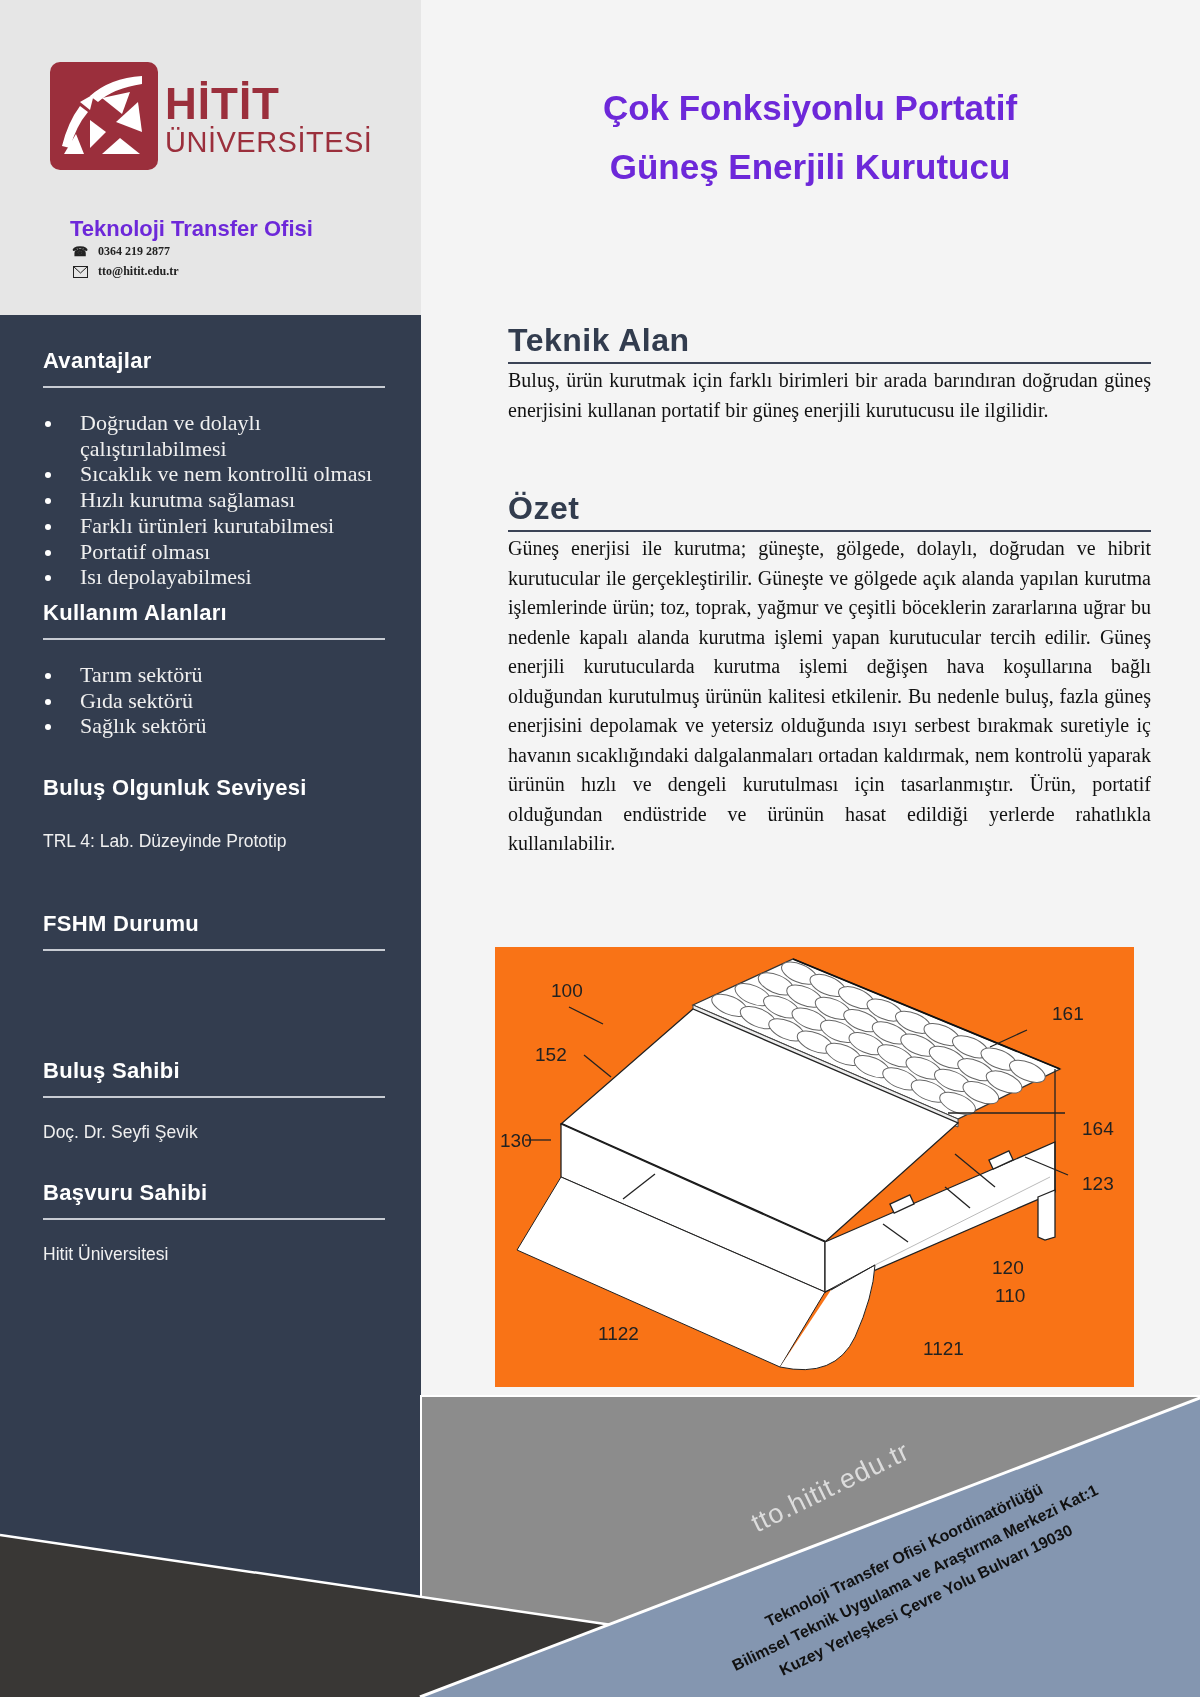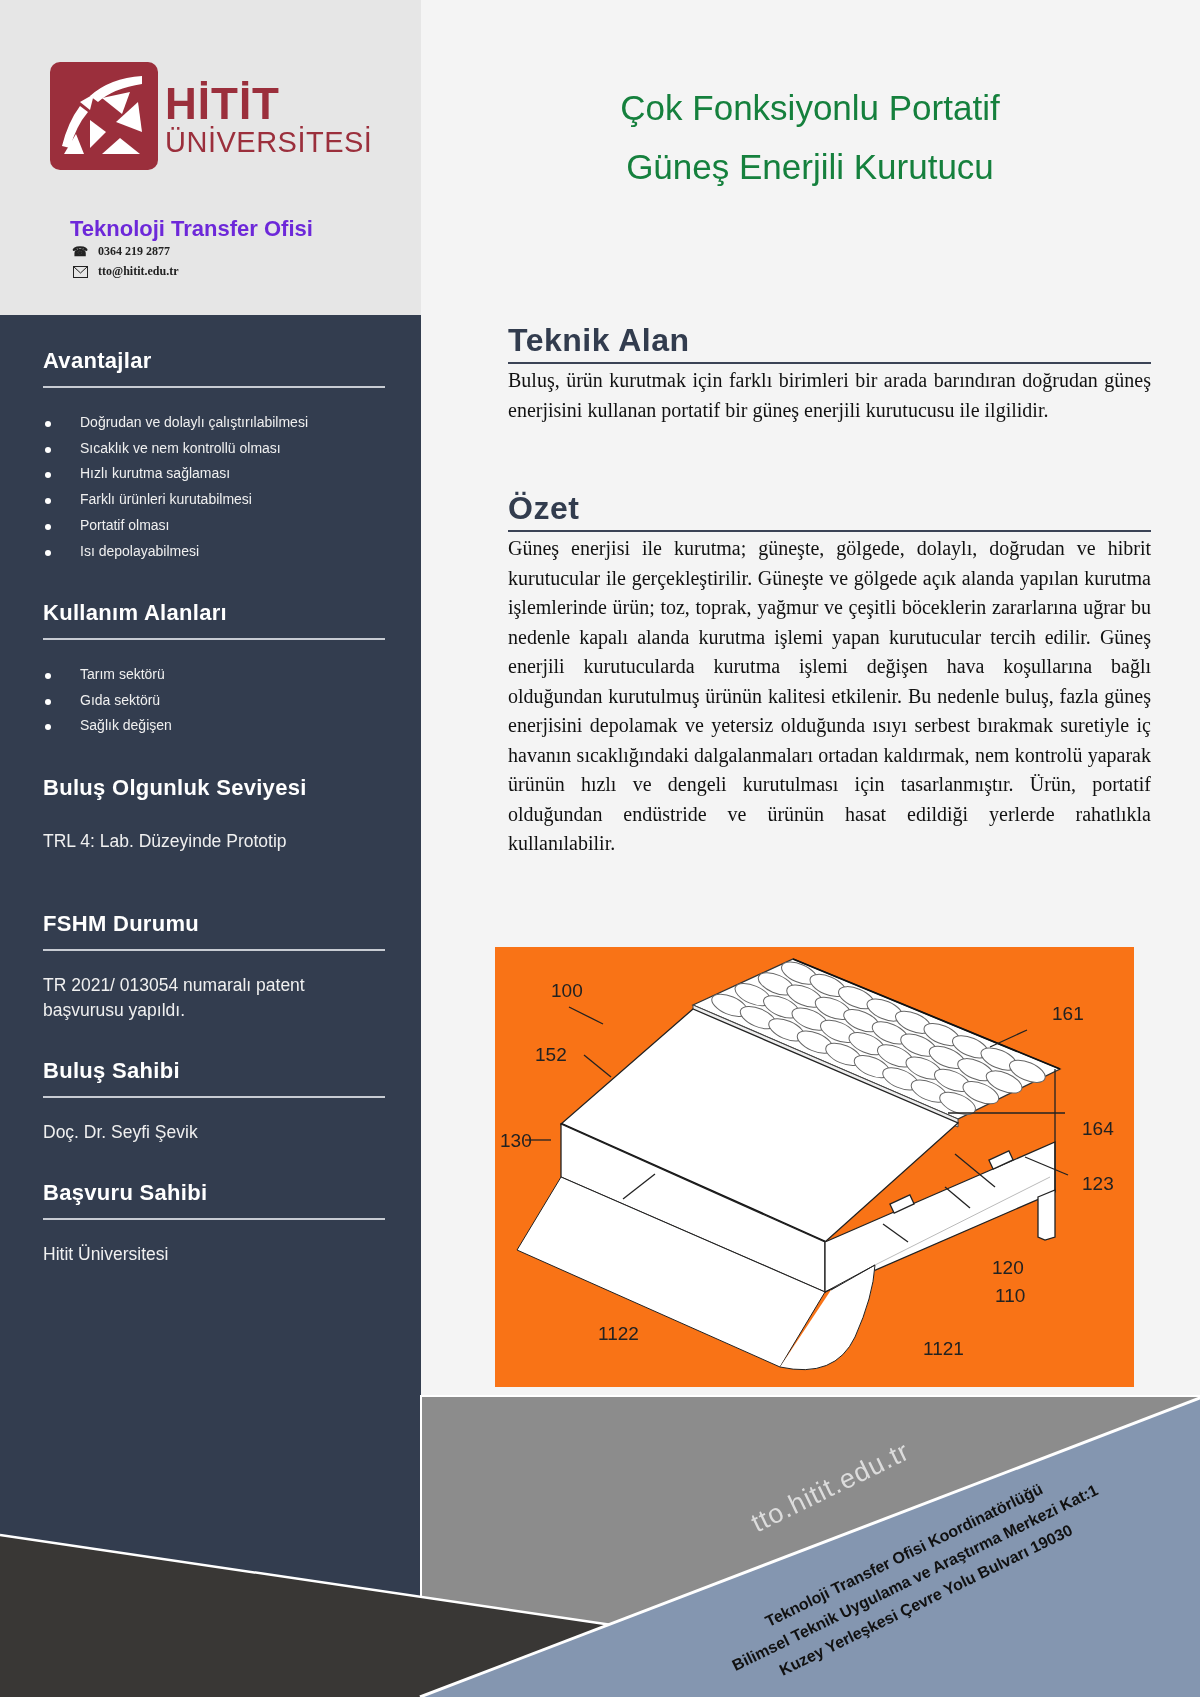--- a/index.html
+++ b/index.html
@@ -16,26 +16,26 @@
   .logo-text .small { font-size: 29px; font-weight: normal; letter-spacing: 0.5px; margin-top: 2px; }
 
   .tto-title { position: absolute; left: 70px; top: 216px; font-size: 22px; color: #6d28d9; font-weight: bold; font-family: "Liberation Sans", sans-serif; }
   .contact { position: absolute; left: 72px; font-size: 12px; font-family: "Liberation Serif", serif; font-weight: bold; color: #222; display: flex; align-items: center; gap: 10px; }
   .contact .ic { width: 16px; height: 14px; display: inline-flex; align-items: center; justify-content: center; font-size: 13px; }
 
   .side-section { position: absolute; left: 43px; width: 342px; color: #fff; }
   .side-h { font-size: 22px; font-weight: bold; padding-bottom: 12px; letter-spacing: 0.3px; }
   .side-h.ul { border-bottom: 2px solid #c8ccd3; }
   .side-list { list-style: none; margin-top: 22px; }
-  .side-list li { font-size: 14px; line-height: 25.7px; color: #f0f0f0; position: relative; padding-left: 37px; font-family: Liberation Sans, sans-serif; }
+  .side-list li { font-size: 22px; line-height: 25.7px; color: #f0f0f0; position: relative; padding-left: 37px; font-family: Liberation Serif, serif; }
   .side-list li .bullet { position: absolute; left: 2px; top: 11px; width: 6px; height: 6px; border-radius: 50%; background: #fff; }
   .side-p { font-size: 17.5px; line-height: 25px; color: #f0f0f0; margin-top: 22px; }
 
   
-  .doc-title { position: absolute; left: 480px; top: 78px; width: 660px; text-align: center; font-size: 35px; font-weight: normal; color: #15803d; line-height: 59px; }
+  .doc-title { position: absolute; left: 480px; top: 78px; width: 660px; text-align: center; font-size: 35px; font-weight: bold; color: #6d28d9; line-height: 59px; }
   .main-section { position: absolute; left: 492px; width: 643px; margin-left: 16px; }
   .main-h { font-size: 32px; font-weight: bold; color: #323c4e; padding-bottom: 3px; border-bottom: 2px solid #3b4456; letter-spacing: 0.5px; }
   .main-p { font-size: 20px; line-height: 29.5px; color: #111; text-align: justify; margin-top: 2px; font-family: Liberation Serif, serif; }
 
   .figure { position: absolute; left: 467px; top: 947px; width: 639px; height: 440px; background: #f97316; margin-left: 28px; }
   .figure svg { width: 100%; height: 100%; }
 
   
   .footer { position: absolute; left: 0; top: 1380px; width: 1200px; height: 317px; }
   .footer svg { position: absolute; left: 0; top: 0; }
@@ -93,32 +93,31 @@
     <li><span class="bullet"></span><span>Portatif olması</span></li>
     <li><span class="bullet"></span><span>Isı depolayabilmesi</span></li>
   </ul>
 </div>
 
 <div class="side-section" style="top:600px;">
   <div class="side-h ul">Kullanım Alanları</div>
   <ul class="side-list">
     <li><span class="bullet"></span><span>Tarım sektörü</span></li>
     <li><span class="bullet"></span><span>Gıda sektörü</span></li>
-    <li><span class="bullet"></span><span>Sağlık değişen</span></li>
+    <li><span class="bullet"></span><span>Sağlık sektörü</span></li>
   </ul>
 </div>
 
 <div class="side-section" style="top:775px;">
   <div class="side-h">Buluş Olgunluk Seviyesi</div>
   <div class="side-p" style="margin-top:16px;">TRL 4: Lab. Düzeyinde Prototip</div>
 </div>
 
 <div class="side-section" style="top:911px;">
   <div class="side-h ul">FSHM Durumu</div>
-  <div class="side-p" style="width:300px;">TR 2021/ 013054 numaralı patent başvurusu yapıldı.</div>
 </div>
 
 <div class="side-section" style="top:1058px;">
   <div class="side-h ul">Buluş Sahibi</div>
   <div class="side-p">Doç. Dr. Seyfi Şevik</div>
 </div>
 
 <div class="side-section" style="top:1180px;">
   <div class="side-h ul">Başvuru Sahibi</div>
   <div class="side-p">Hitit Üniversitesi</div>

